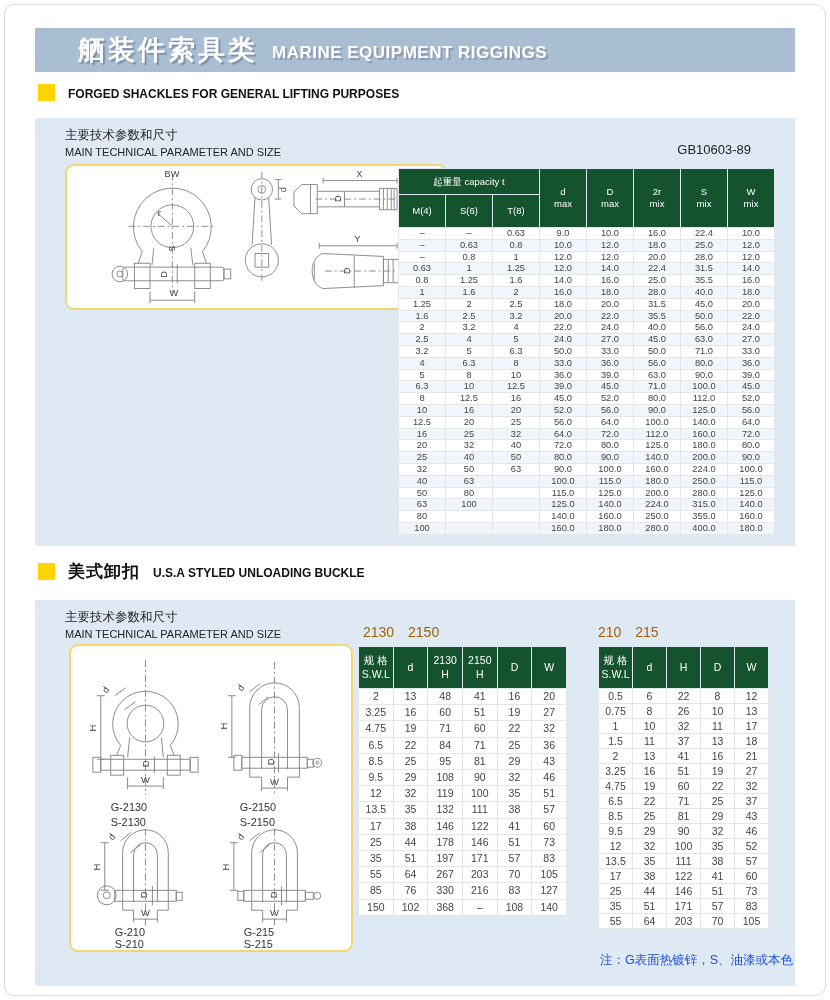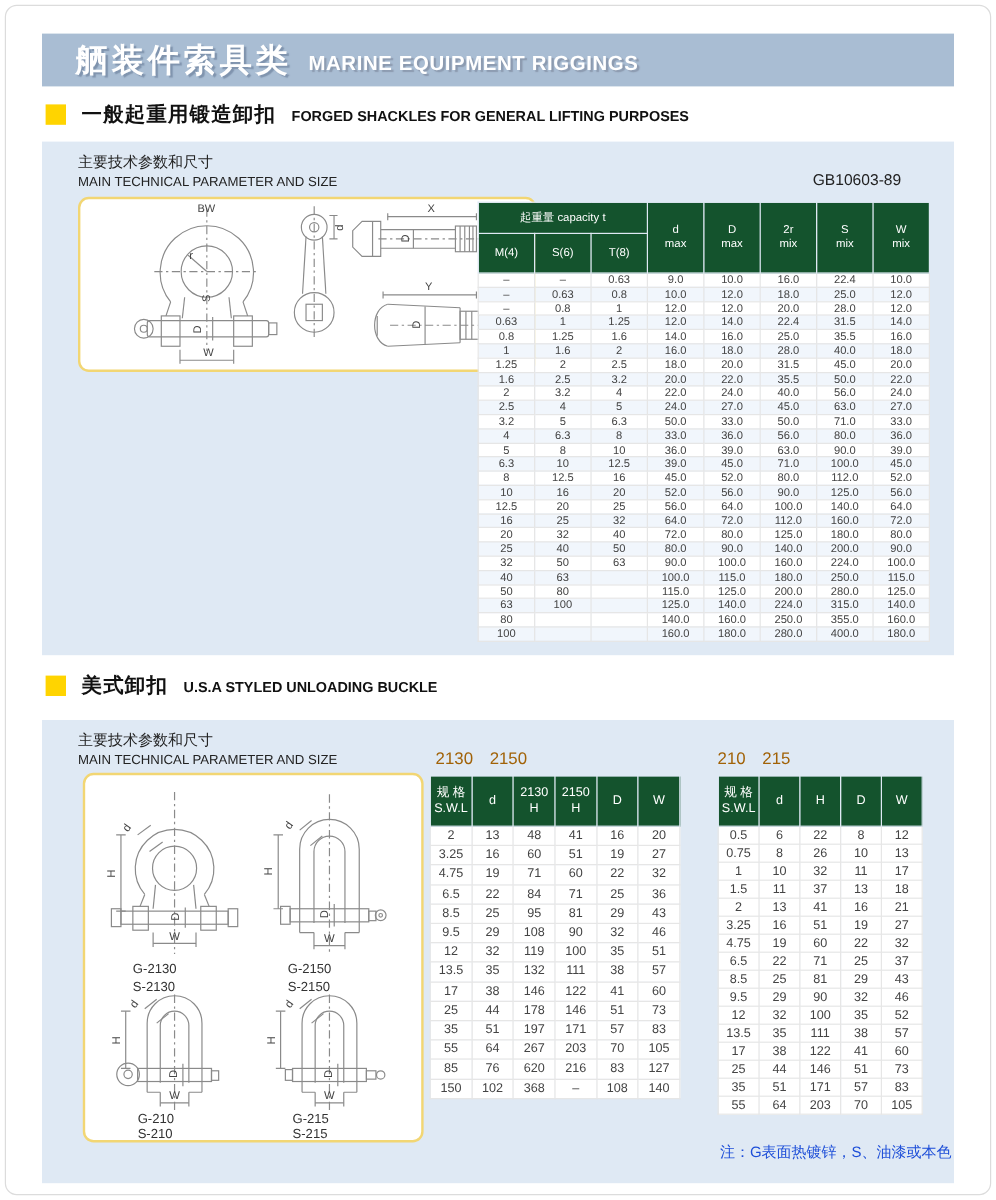--- a/index.html
+++ b/index.html
@@ -2,21 +2,21 @@
 <html><head>
 <meta charset="utf-8">
 <title>MARINE EQUIPMENT RIGGINGS</title>
 <style>
   *{margin:0;padding:0;box-sizing:border-box}
   html,body{width:830px;height:1000px;background:#fff;
     font-family:"Liberation Sans","DejaVu Sans",sans-serif;position:relative;overflow:hidden}
   .frame{position:absolute;inset:4px;border:1px solid #dcdcdc;border-radius:10px;pointer-events:none}
 
   .band{position:absolute;left:35px;top:28px;width:760px;height:44px;background:#a9bdd3;
-    display:flex;align-items:center;padding-left:28px;gap:14px}
+    display:flex;align-items:center;padding-left:43px;gap:14px}
   .band .zh{font-size:27px;font-weight:bold;color:#fff;letter-spacing:3px;text-shadow:2px 2px 1px #7f93ad}
   .band .en{font-size:17px;font-weight:bold;color:#fff;letter-spacing:.5px;text-shadow:2px 2px 1px #8b99ae;margin-top:5px}
 
   .sechead{position:absolute;left:38px;display:flex;align-items:center;gap:13px}
   .sechead .sq{width:17px;height:17px;background:#ffd400;flex:none}
   .sechead .zh{font-size:17px;font-weight:bold;color:#111;letter-spacing:1px}
   .sechead .en{font-size:12px;font-weight:bold;color:#111;margin-top:3px}
   #sec1head{top:84px}
   #sec2head{top:560px}
 
@@ -66,21 +66,20 @@
 
 <div class="frame"></div>
 
 <div class="band">
   <span class="zh">舾装件索具类</span>
   <span class="en">MARINE EQUIPMENT RIGGINGS</span>
 </div>
 
 <div class="sechead" id="sec1head">
   <span class="sq"></span>
-  <span class="zh">一般起重用锻造卸扣</span>
   <span class="en">FORGED SHACKLES FOR GENERAL LIFTING PURPOSES</span>
 </div>
 
 <div class="panel" id="panel1">
   <div class="subt">
     <div class="zh">主要技术参数和尺寸</div>
     <div class="en">MAIN TECHNICAL PARAMETER AND SIZE</div>
   </div>
 
   <div class="gb">GB10603-89</div>
@@ -675,21 +674,21 @@
           <td>55</td>
           <td>64</td>
           <td>267</td>
           <td>203</td>
           <td>70</td>
           <td>105</td>
         </tr>
         <tr>
           <td>85</td>
           <td>76</td>
-          <td>620</td>
+          <td>330</td>
           <td>216</td>
           <td>83</td>
           <td>127</td>
         </tr>
         <tr>
           <td>150</td>
           <td>102</td>
           <td>368</td>
           <td>–</td>
           <td>108</td>

